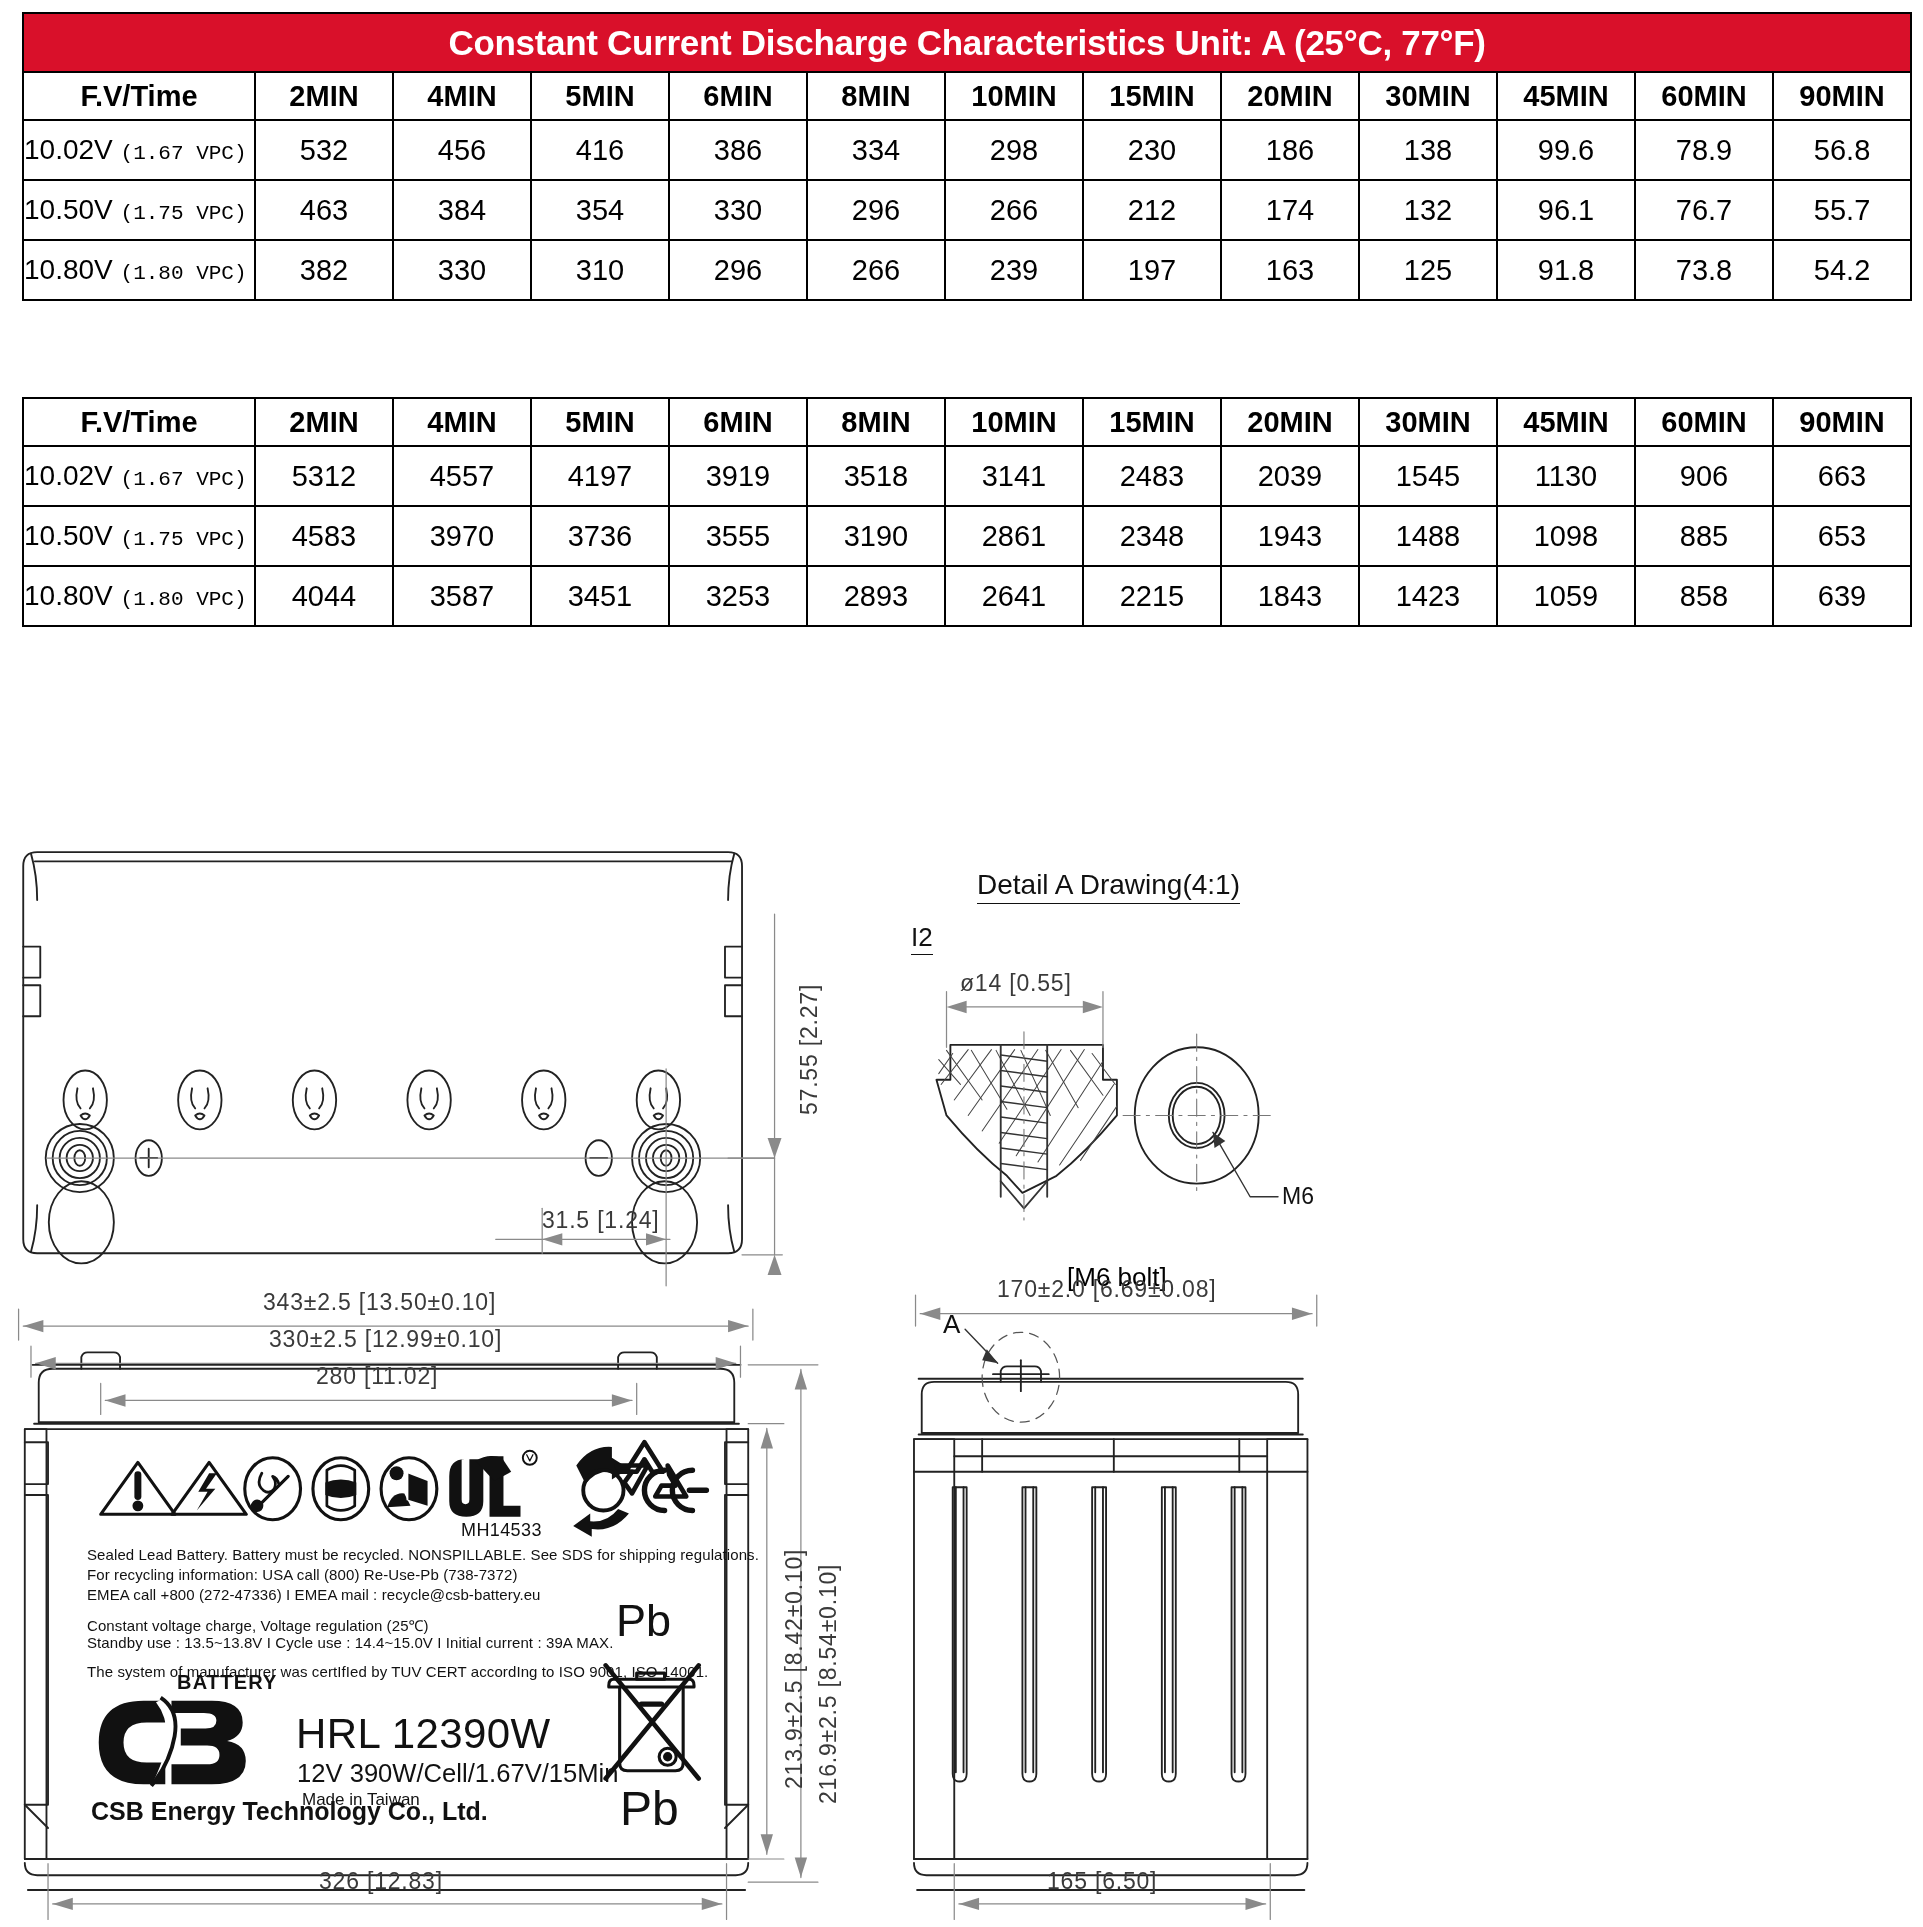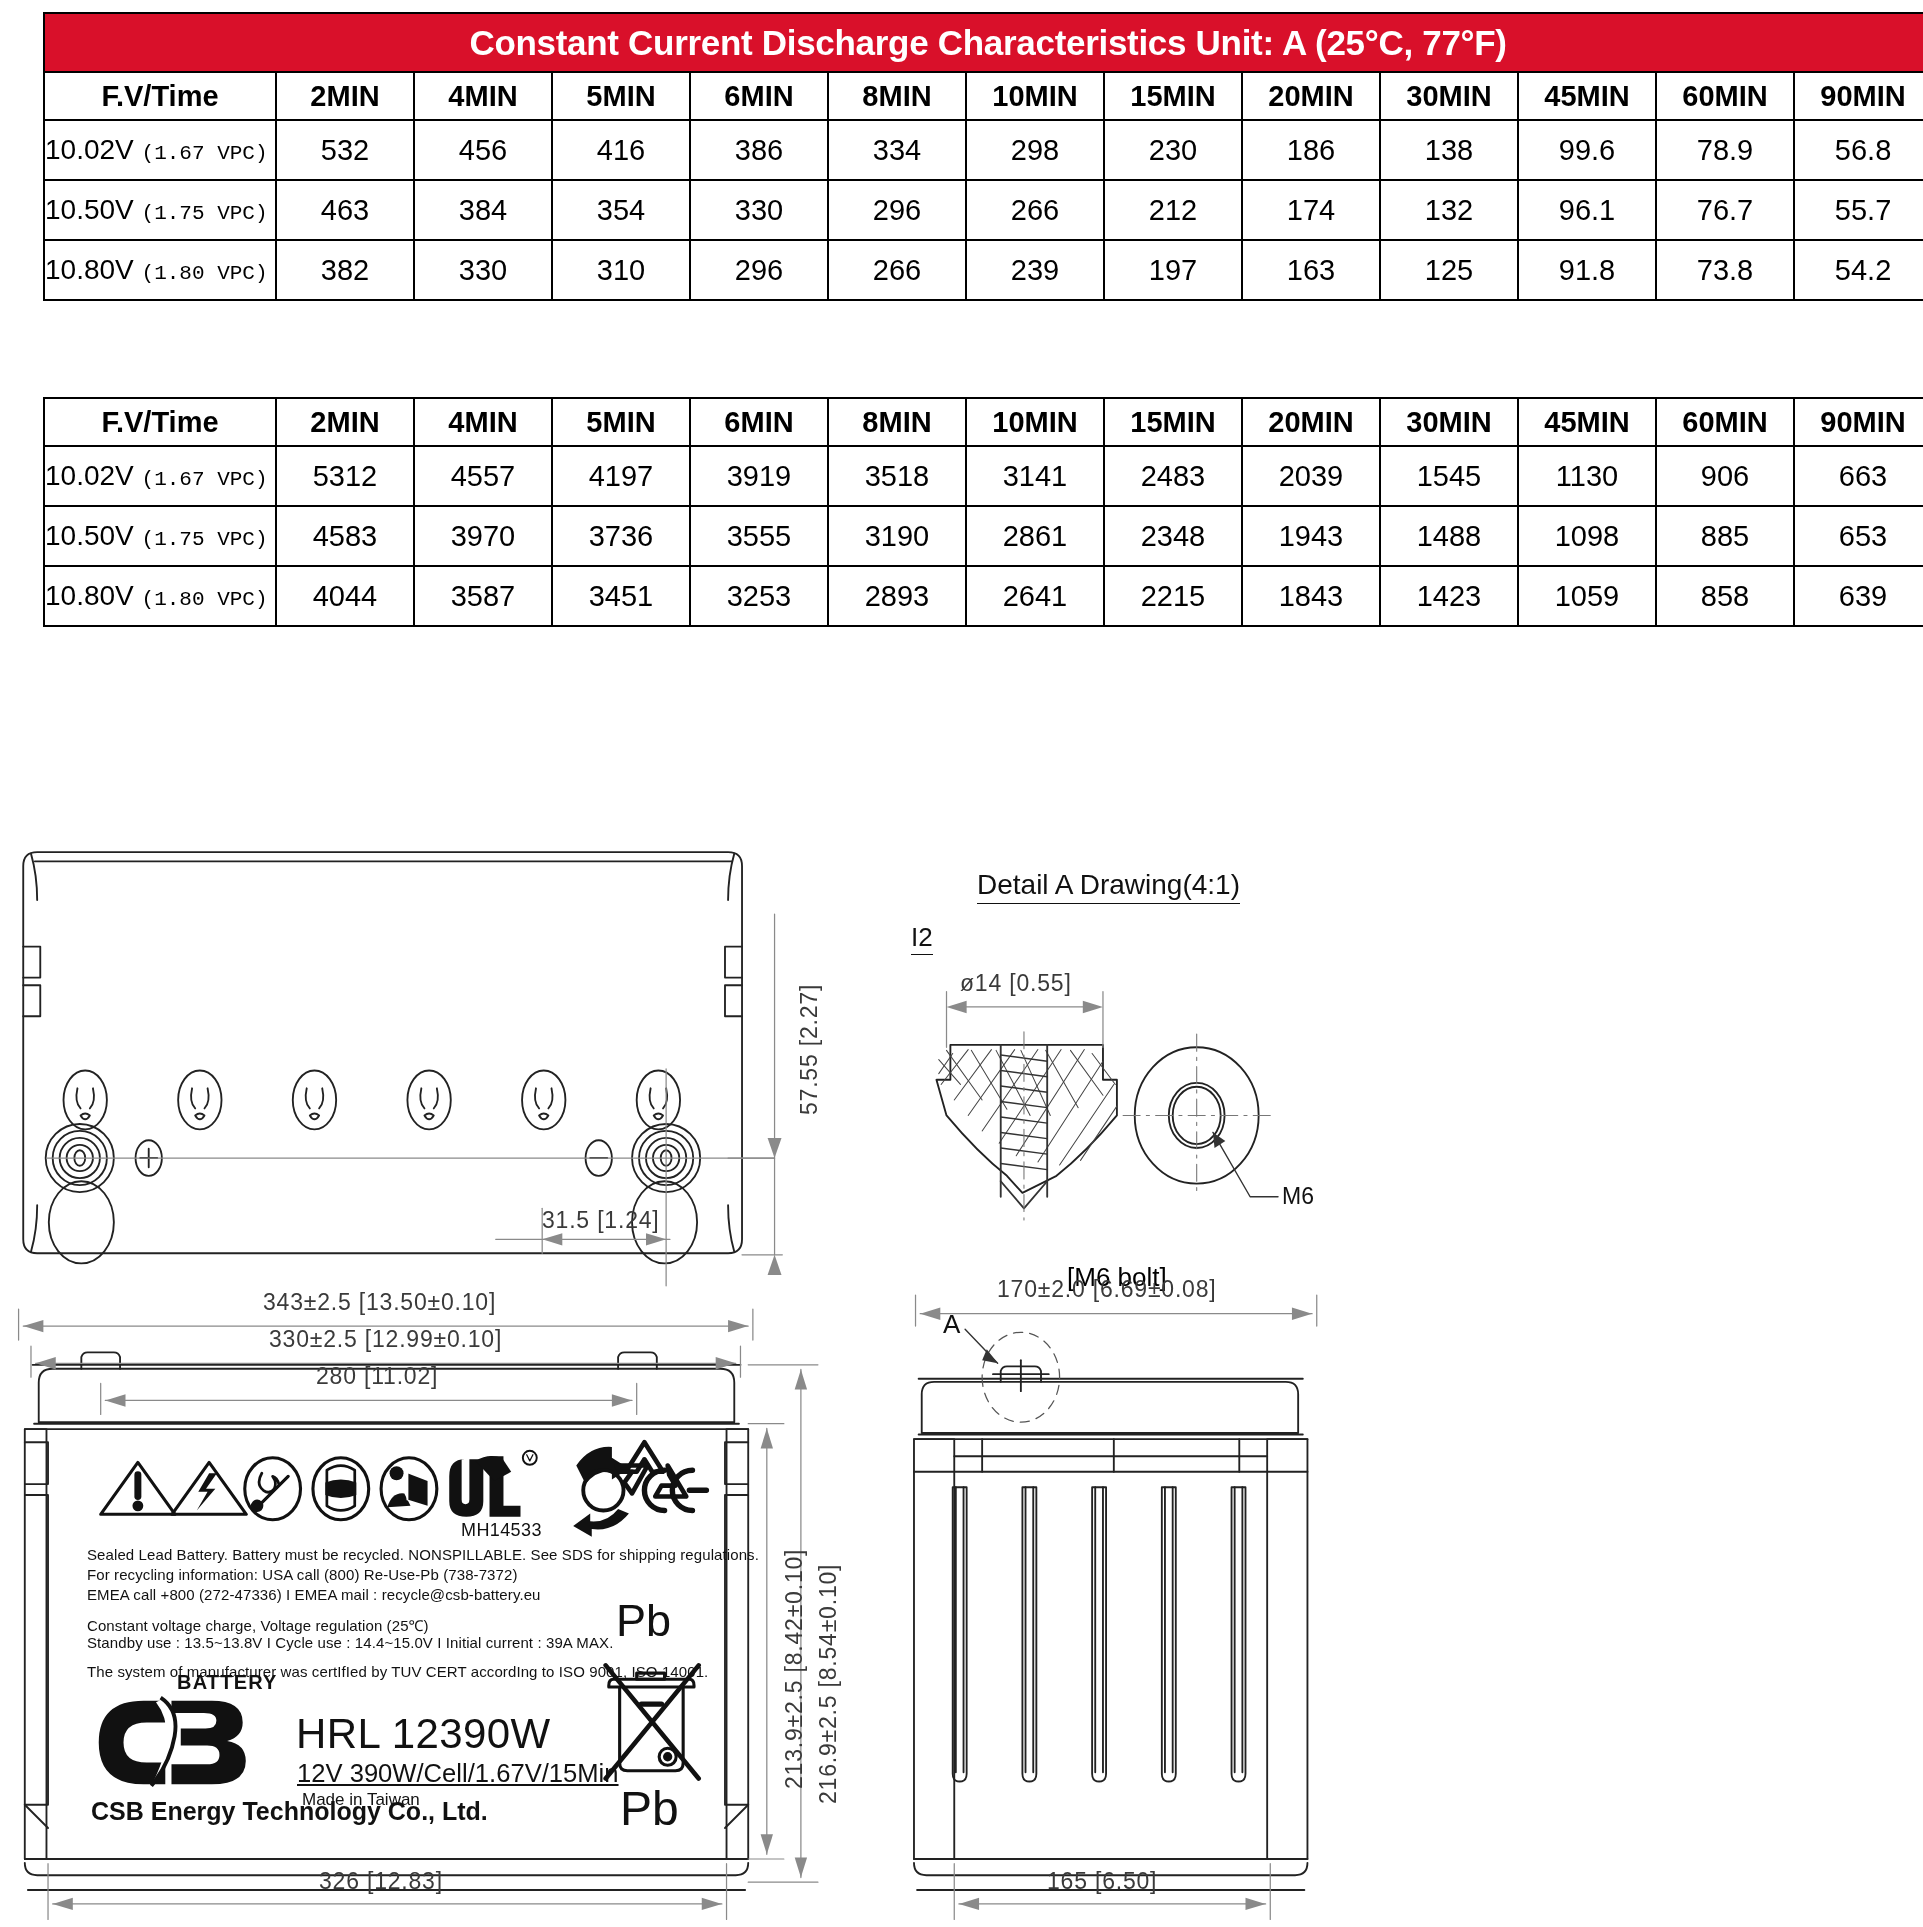--- a/index.html
+++ b/index.html
@@ -8,21 +8,21 @@
     width: 1924px;
     height: 1928px;
     background: #ffffff;
     font-family: "Liberation Sans", sans-serif;
     color: #000;
     position: relative;
     overflow: hidden;
   }
 
   
-  .table-block { position: absolute; left: 32px; width: 1588px; padding-left: 11px; }
+  .table-block { position: absolute; left: 11px; width: 1588px; padding-left: 11px; }
   .dtable {
     width: 100%;
     border-collapse: collapse;
     table-layout: fixed;
   }
   .dtable td, .dtable th { border: 2.3px solid #000; padding: 0; }
   .title-bar {
     background: #d9102a;
     color: #ffffff;
     font-weight: bold;
@@ -676,15 +676,15 @@
            q -30 0 -30 -26 q 0 -26 30 -26 L 96 34 L 96 6 Z" fill="#111"></path>
   <path d="M 104 6 L 156 6 q 40 0 40 28 q 0 18 -20 24 q 24 4 24 26 q 0 30 -44 30
            L 104 114 L 104 88 L 150 88 q 16 0 16 -12 q 0 -12 -16 -12 L 116 64 L 116 42
            L 148 42 q 14 0 14 -10 q 0 -10 -16 -10 L 104 22 Z" fill="#111"></path>
   <path d="M 92 4 q 22 14 16 46 q -6 32 -28 62 q 18 -38 18 -60 q 0 -26 -14 -44 Z" fill="#fff"></path>
   <path d="M 90 2 q 24 16 18 50 q -6 34 -30 64" fill="none" stroke="#111" stroke-width="5"></path>
 </svg>
 
 <div class="csb-co" style="left:91px; top:1797px;">CSB Energy Technology Co., Ltd.</div>
 <div class="model-name" style="left:296px; top:1710px;">HRL 12390W</div>
-<div class="model-spec" style="left:297px; top:1759px;text-decoration:underline;">12V 390W/Cell/1.67V/15Min</div>
+<div class="model-spec" style="left:297px; top:1759px;">12V 390W/Cell/1.67V/15Min</div>
 <div class="made-in" style="left:302px; top:1790px;">Made in Taiwan</div>
 
 
 </body></html>

